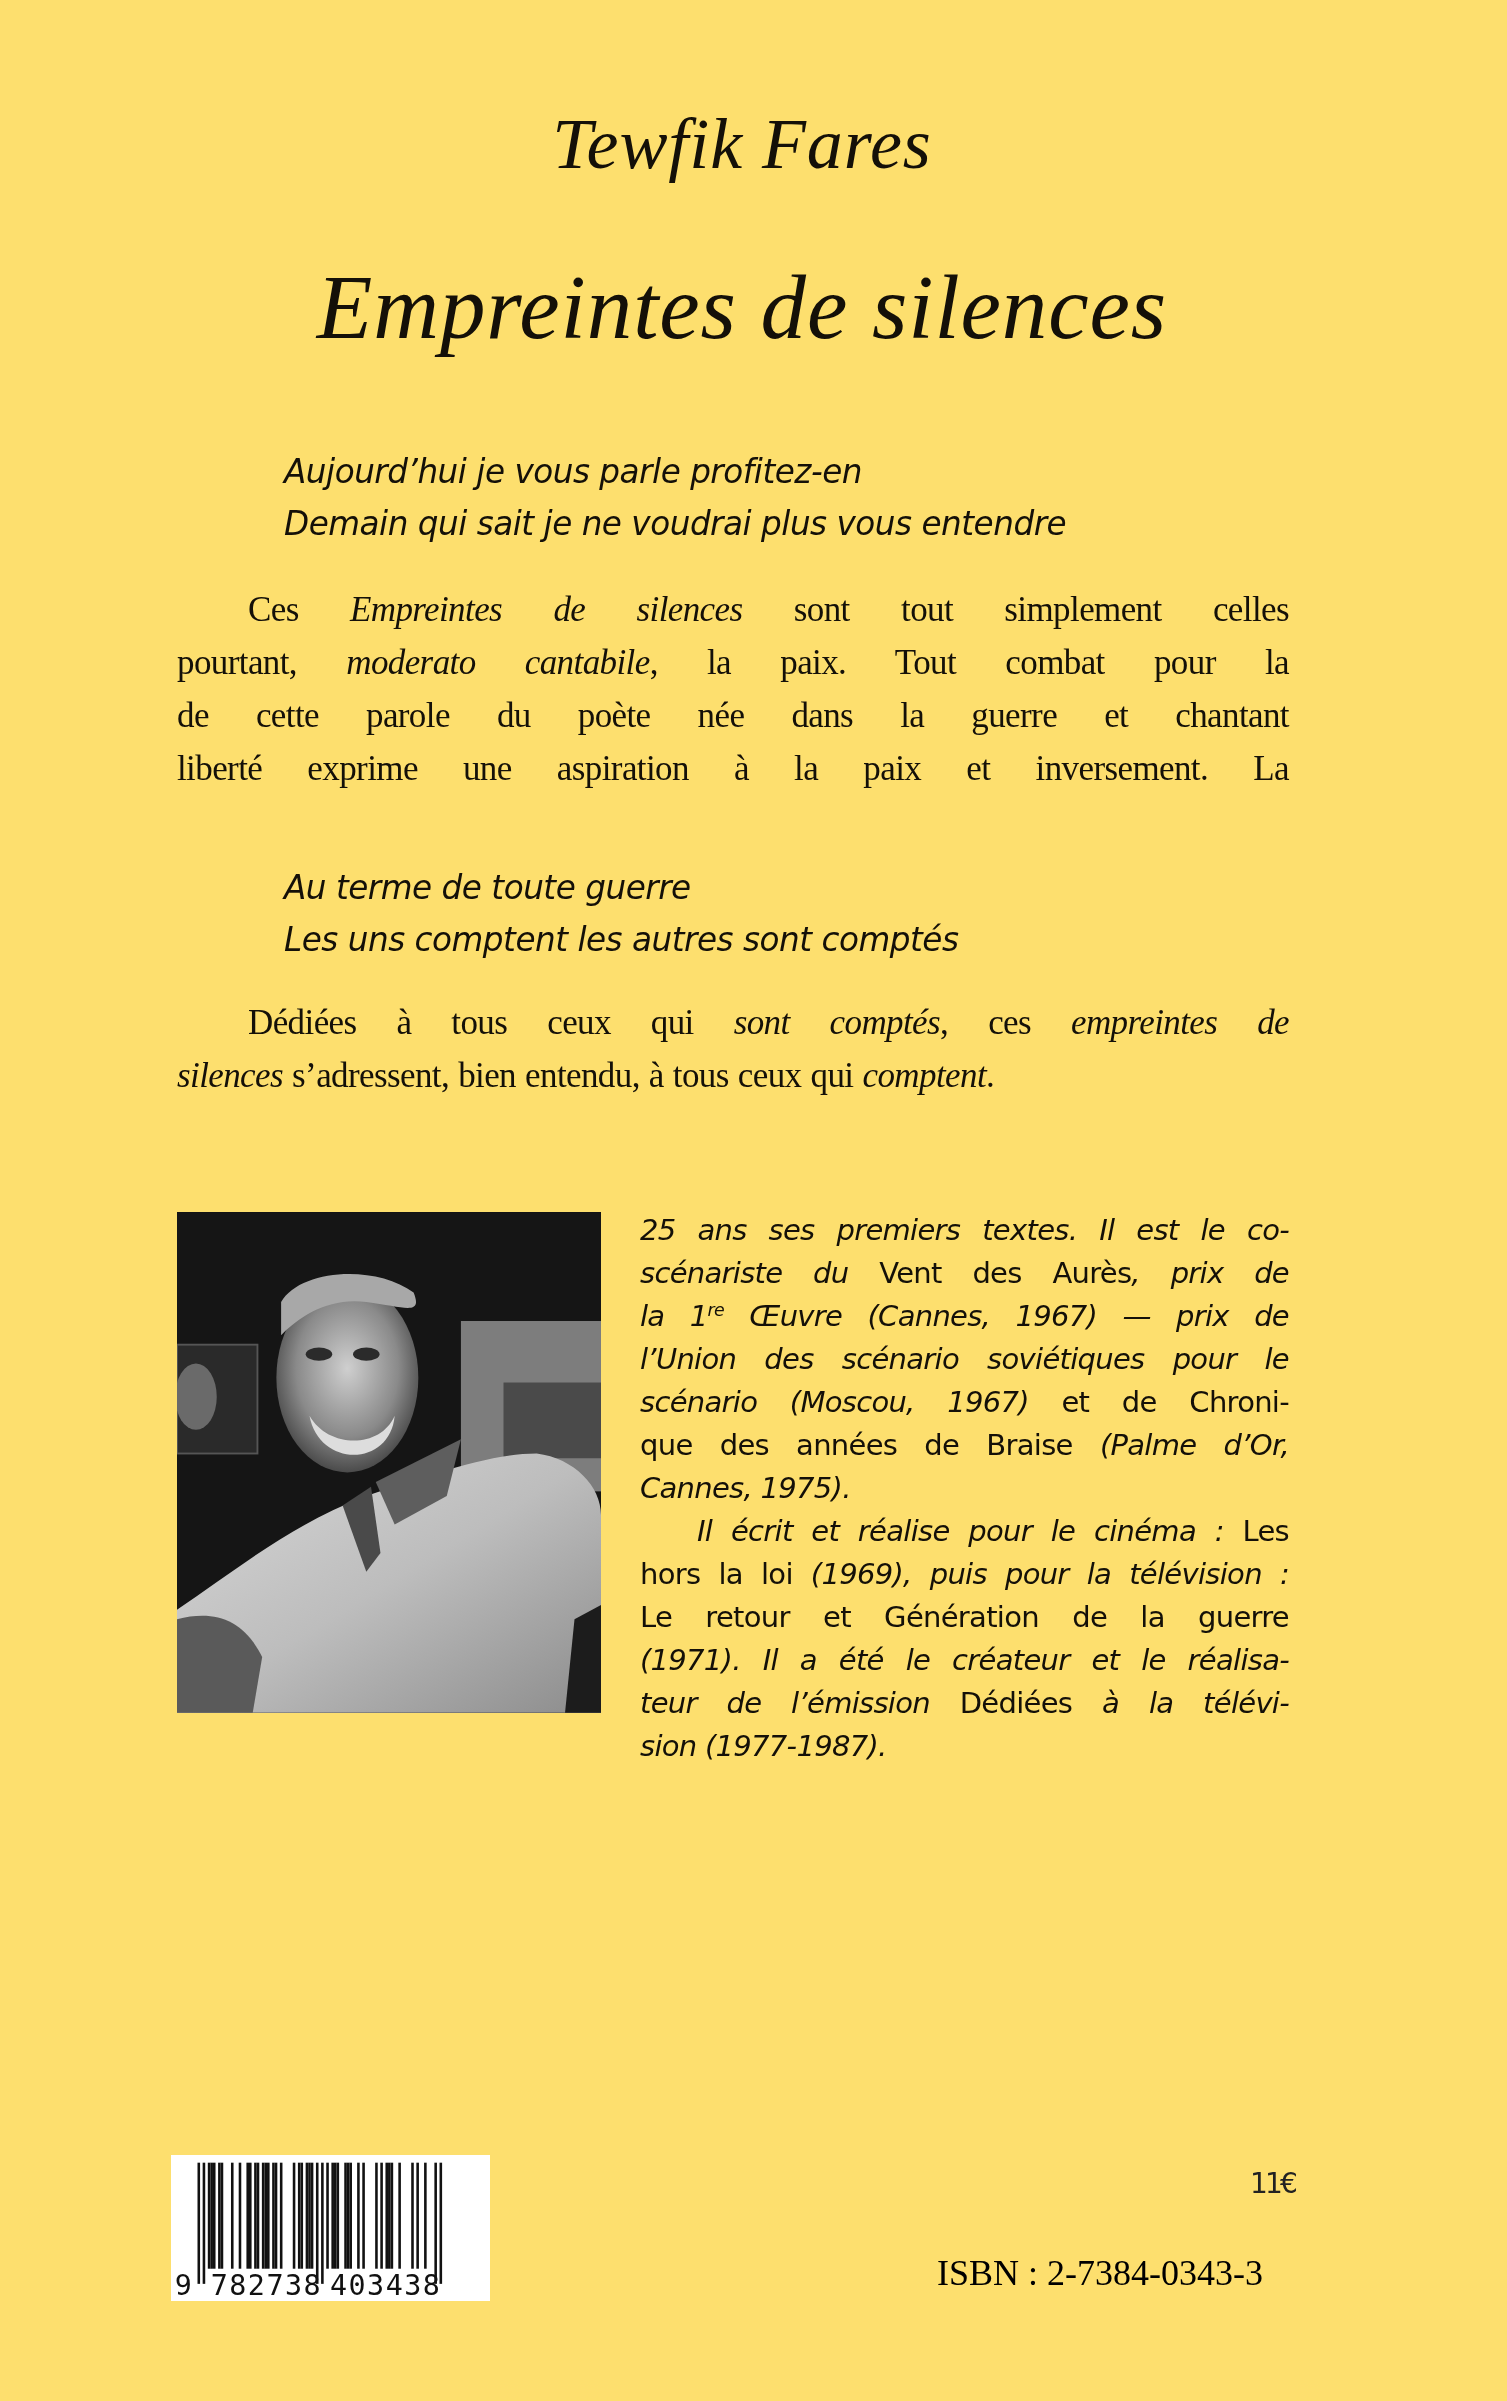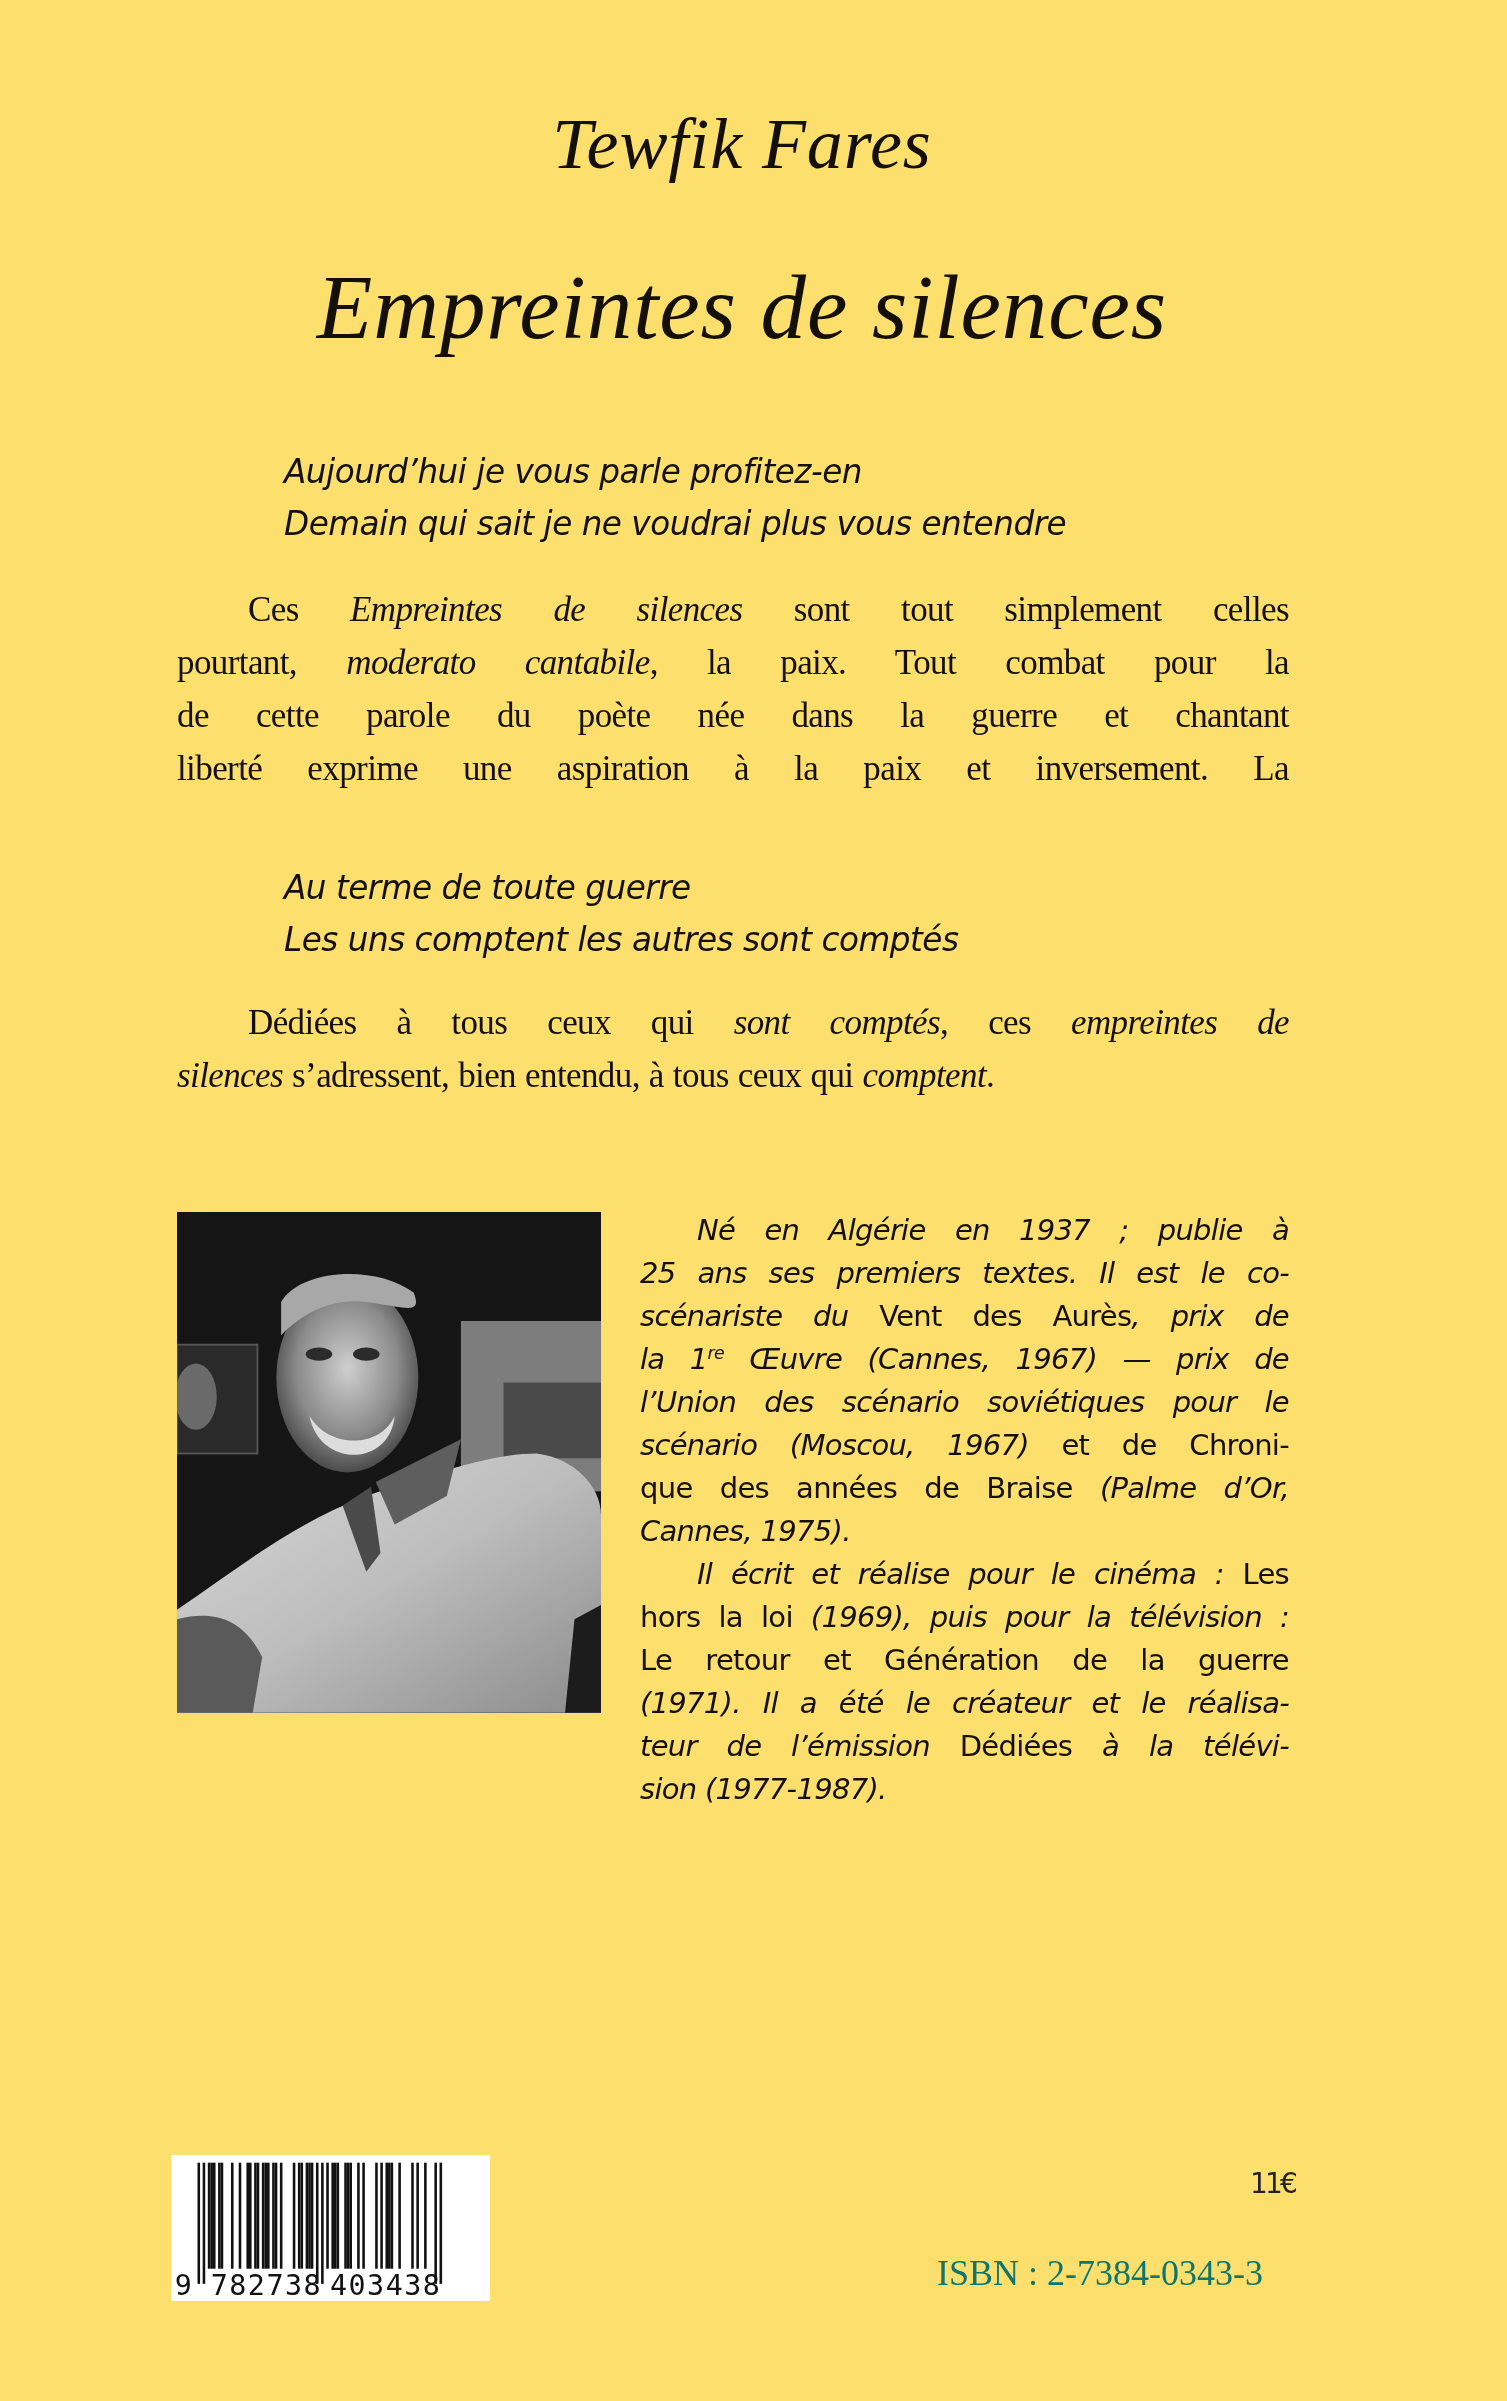--- a/index.html
+++ b/index.html
@@ -51,21 +51,21 @@
   .bio i { font-style:italic; }
   .barcode {
     left:171px; top:2155px; width:319px; height:146px; background:#fff;
   }
   .price {
     right:213px; top:2167px; font-family:"DejaVu Sans", sans-serif;
     font-size:28px; letter-spacing:-2.8px; color:#222;
   }
   .isbn {
     left:937px; top:2252px; font-family:"Liberation Serif", serif;
-    font-size:36px; color:#0f766e;
+    font-size:36px; color:#000000;
   }
   sup { font-size:0.6em; vertical-align:0.55em; line-height:0; }
 </style>
 </head>
 <body>
 
 <div class="abs author">Tewfik Fares</div>
 
 <div class="abs title">Empreintes de silences</div>
 
@@ -126,21 +126,20 @@
     <ellipse cx="150" cy="150" rx="14" ry="7" fill="#2b2b2b"></ellipse>
     <ellipse cx="200" cy="150" rx="14" ry="7" fill="#2b2b2b"></ellipse>
     <path d="M140 215 C160 250 215 250 230 215 C225 270 150 270 140 215 Z" fill="#dddddd"></path>
     <path d="M0 430 C40 420 70 430 90 470 L80 529 L0 529 Z" fill="#5a5a5a"></path>
     <path d="M420 430 L448 415 L448 529 L410 529 Z" fill="#1c1c1c"></path>
     <rect width="448" height="529" fill="#000" opacity="0" filter="url(#grain)"></rect>
   </svg>
 </div>
 
 <div class="abs bio" id="bio">
-    <span class="line indent"><i>Né en Algérie en 1937 ; publie à</i></span>
     <span class="line"><i>25 ans ses premiers textes. Il est le co-</i></span>
     <span class="line"><i>scénariste du </i><span>Vent des Aurès</span><i>, prix de</i></span>
     <span class="line"><i>la 1</i><sup style="font-style: italic;">re</sup><i> Œuvre (Cannes, 1967) — prix de</i></span>
     <span class="line"><i>l’Union des scénario soviétiques pour le</i></span>
     <span class="line"><i>scénario (Moscou, 1967)</i><span> et de </span><span>Chroni-</span></span>
     <span class="line"><span>que des années de Braise</span><i> (Palme d’Or,</i></span>
     <span class="line last"><i>Cannes, 1975).</i></span>
     <span class="line indent"><i>Il écrit et réalise pour le cinéma : </i><span>Les</span></span>
     <span class="line"><span>hors la loi</span><i> (1969), puis pour la télévision :</i></span>
     <span class="line"><span>Le retour</span><span> et </span><span>Génération de la guerre</span></span>

